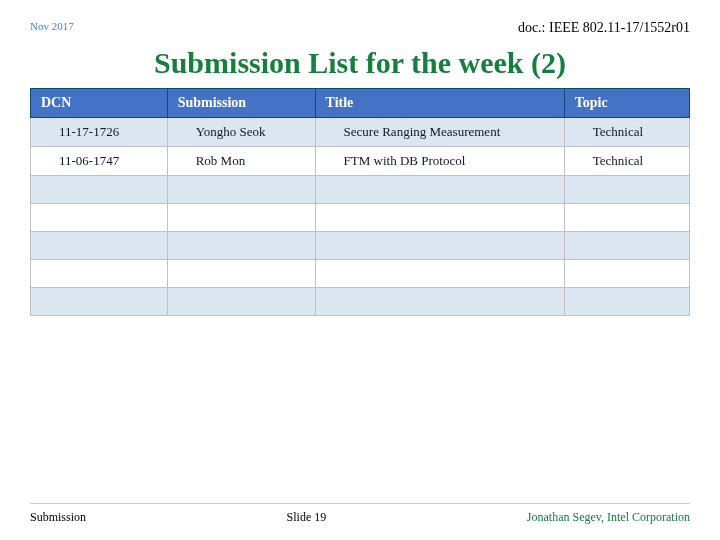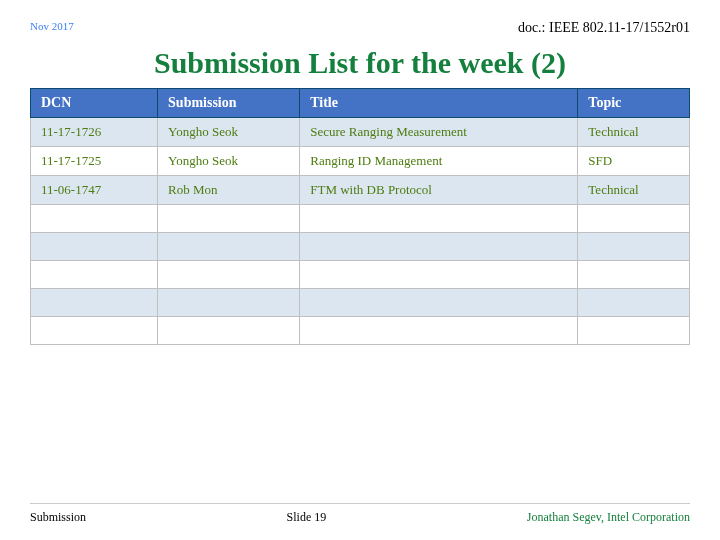--- a/index.html
+++ b/index.html
@@ -75,23 +75,23 @@
 
     tbody tr:nth-child(odd) {
       background-color: #dce6f1;
     }
 
     tbody tr:nth-child(even) {
       background-color: #ffffff;
     }
 
     tbody td {
-      padding: 6px 10px;
+      padding: 6px 28px;
       font-size: 13px;
-      color: #4d7c0f;
+      color: #0f172a;
       border: 1px solid #c0c0c0;
       height: 28px;
     }
 
     .empty-row td {
       height: 28px;
     }
 
     .footer {
       display: flex;
@@ -140,26 +140,20 @@
         </tr>
       </thead>
       <tbody id="table-body">
       <tr>
             <td>11-17-1726</td>
             <td>Yongho Seok</td>
             <td>Secure Ranging Measurement</td>
             <td>Technical</td>
           </tr>
           <tr>
-            <td>11-17-1725</td>
-            <td>Yongho Seok</td>
-            <td>Ranging ID Management</td>
-            <td>SFD</td>
-          </tr>
-          <tr>
             <td>11-06-1747</td>
             <td>Rob Mon</td>
             <td>FTM with DB Protocol</td>
             <td>Technical</td>
           </tr>
           <tr class="empty-row">
             <td></td>
             <td></td>
             <td></td>
             <td></td>

